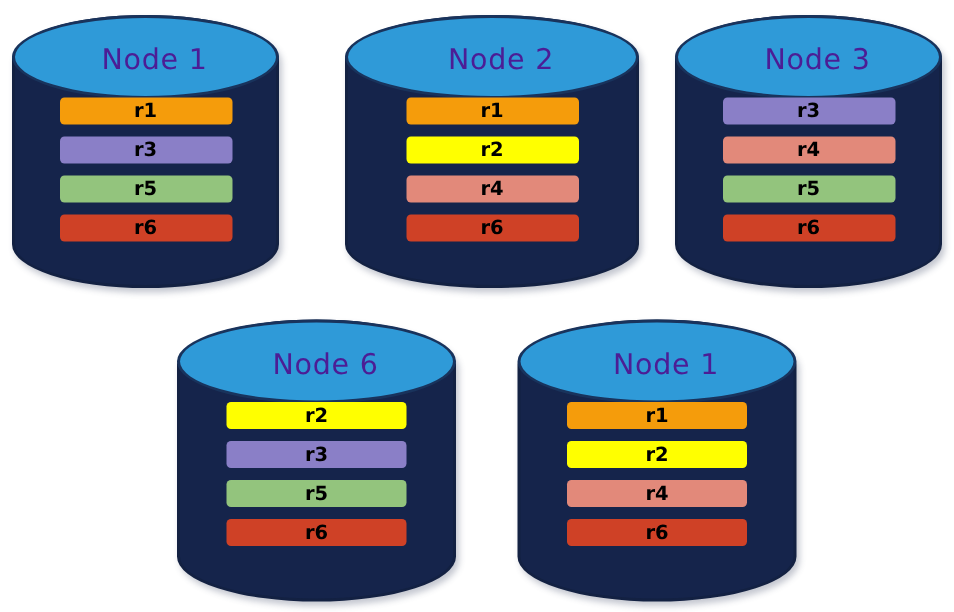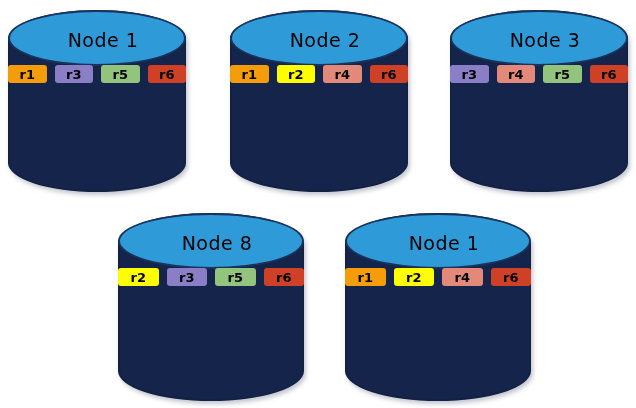--- a/index.html
+++ b/index.html
@@ -43,38 +43,38 @@
     width: 100%;
     background: #2f9ad8;
     border: 2px solid #19335c;
     border-radius: 50%;
     box-sizing: border-box;
     display: flex;
     align-items: center;
     justify-content: center;
   }
   .cyl-title {
-    color: #000000;
+    color: #4c1d95;
     font-family: "DejaVu Sans", sans-serif;
     font-size: 19px;
     font-weight: 400;
     letter-spacing: 0.5px;
     white-space: nowrap;
     position: relative;
     top: 2px;
     left: 6px;
   }
 
   
   .shards {
     position: absolute;
     left: 0;
     width: 100%;
     display: flex;
-    flex-direction: row;
+    flex-direction: column;
     align-items: center;
     gap: 8px;
     z-index: 3;
   }
   .shard {
     height: 18px;
     border-radius: 3px;
     display: flex;
     align-items: center;
     justify-content: center;
@@ -105,21 +105,21 @@
           <span class="shard-label">r3</span>
         </div>
         <div class="shard" style="background: rgb(147, 196, 125); width: 115px;">
           <span class="shard-label">r5</span>
         </div>
         <div class="shard" style="background: rgb(207, 65, 38); width: 115px;">
           <span class="shard-label">r6</span>
         </div>
       </div>
     </div>
-    <div class="node" style="left: 230px; top: 10px; width: 178px; height: 182px;">
+    <div class="node" style="left: 230px; top: 10px; width: 178px; height: 182px; padding-left: 18px;">
       <div class="cyl-body"></div>
       <div class="cyl-top" style="height: 56px;">
         <div class="cyl-title">Node  2</div>
       </div>
       <div class="shards" style="top: 55px;">
         <div class="shard" style="background: rgb(245, 156, 11); width: 115px;">
           <span class="shard-label">r1</span>
         </div>
         <div class="shard" style="background: rgb(255, 255, 0); width: 115px;">
           <span class="shard-label">r2</span>
@@ -148,21 +148,21 @@
           <span class="shard-label">r5</span>
         </div>
         <div class="shard" style="background: rgb(207, 65, 38); width: 115px;">
           <span class="shard-label">r6</span>
         </div>
       </div>
     </div>
     <div class="node" style="left: 118px; top: 213px; width: 186px; height: 188px;">
       <div class="cyl-body"></div>
       <div class="cyl-top" style="height: 56px;">
-        <div class="cyl-title">Node  8</div>
+        <div class="cyl-title">Node  6</div>
       </div>
       <div class="shards" style="top: 55px;">
         <div class="shard" style="background: rgb(255, 255, 0); width: 120px;">
           <span class="shard-label">r2</span>
         </div>
         <div class="shard" style="background: rgb(138, 127, 199); width: 120px;">
           <span class="shard-label">r3</span>
         </div>
         <div class="shard" style="background: rgb(147, 196, 125); width: 120px;">
           <span class="shard-label">r5</span>

